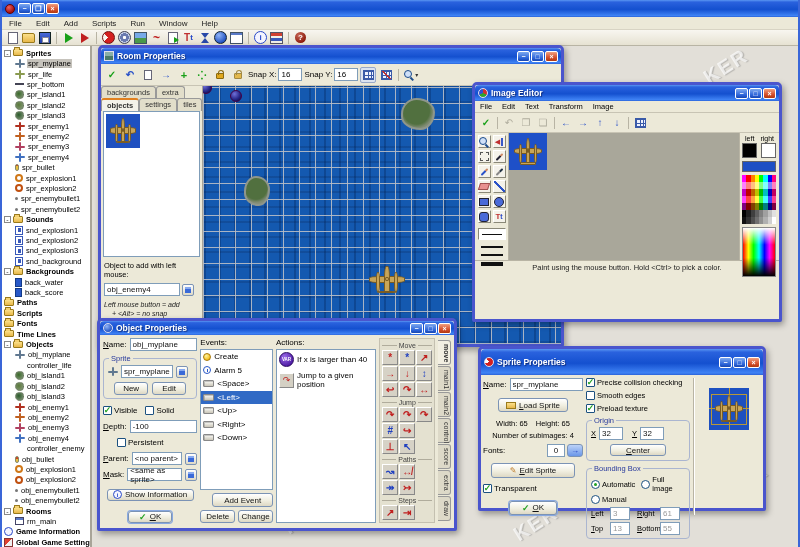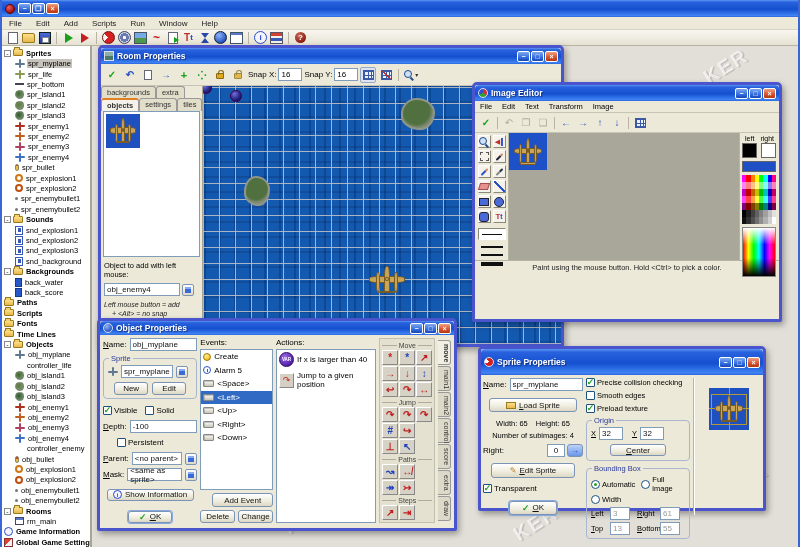--- a/index.html
+++ b/index.html
@@ -922,31 +922,31 @@
         <span class="wb">□</span>
         <span class="wb close">×</span>
       </span>
     </div>
     <div class="sp-client">
       <div class="sp-col1">
         <div class="lblrow" style="width:100%;">
           <span class="ulf"><u>N</u>ame:</span>
           <input class="inp" value="spr_myplane" style="">
         </div>
-        <button class="btn" style="width:88px;height:15px;margin-top:7px;">
+        <button class="btn" style="width:70px;height:15px;margin-top:7px;">
           <span style="width:10px;height:7px;background:linear-gradient(#fce08a,#e8b84a);border:1px solid #9a7a1a;display:inline-block;"></span>
           <span class="ulf"><u>L</u>oad Sprite</span>
         </button>
         <div style="display:flex;gap:8px;margin-top:7px;font-size:7.5px;">
           <span>Width: 65</span>
           <span>Height: 65</span>
         </div>
         <div style="margin-top:3px;font-size:7.5px;">Number of subimages: 4</div>
         <div class="lblrow" style="width:100%;margin-top:4px;justify-content:space-between;">
-          <span>Right:</span>
+          <span>Fonts:</span>
           <span style="display:flex;gap:2px;align-items:center;">
             <input class="inp" style="width: 18px; text-align: center;" value="0">
             <button class="btn" style="width:16px;height:13px;background:linear-gradient(#bcd2f8,#6a96e8);color:#fff;">
                 <span style="color:#2040c0;font-weight:bold;">→</span>
               </button>
           </span>
         </div>
         <button class="btn" style="width:84px;height:15px;margin-top:6px;">
           <span style="color:#c08030;font-size:8px;">✎</span>
           <span class="ulf"><u>E</u>dit Sprite</span>
@@ -992,21 +992,21 @@
               <span class="radio on"></span>
               <span>Automatic</span>
             </span>
             <span style="display:flex;gap:2px;align-items:center;">
               <span class="radio"></span>
               <span>Full image</span>
             </span>
           </div>
           <div style="display:flex;gap:2px;align-items:center;margin-top:2px;">
             <span class="radio"></span>
-            <span>Width</span>
+            <span>Manual</span>
           </div>
           <div class="lblrow" style="margin-top:3px;font-size:7.5px;">
             <span class="ulf" style="width:16px;"><u>L</u>eft</span>
             <input class="inp dim" style="width: 20px;" value="3">
             <span class="ulf" style="margin-left:4px;width:20px;"><u>R</u>ight</span>
             <input class="inp dim" style="width: 20px;" value="61">
           </div>
           <div class="lblrow" style="margin-top:2px;font-size:7.5px;">
             <span class="ulf" style="width:16px;"><u>T</u>op</span>
             <input class="inp dim" style="width: 20px;" value="13">

